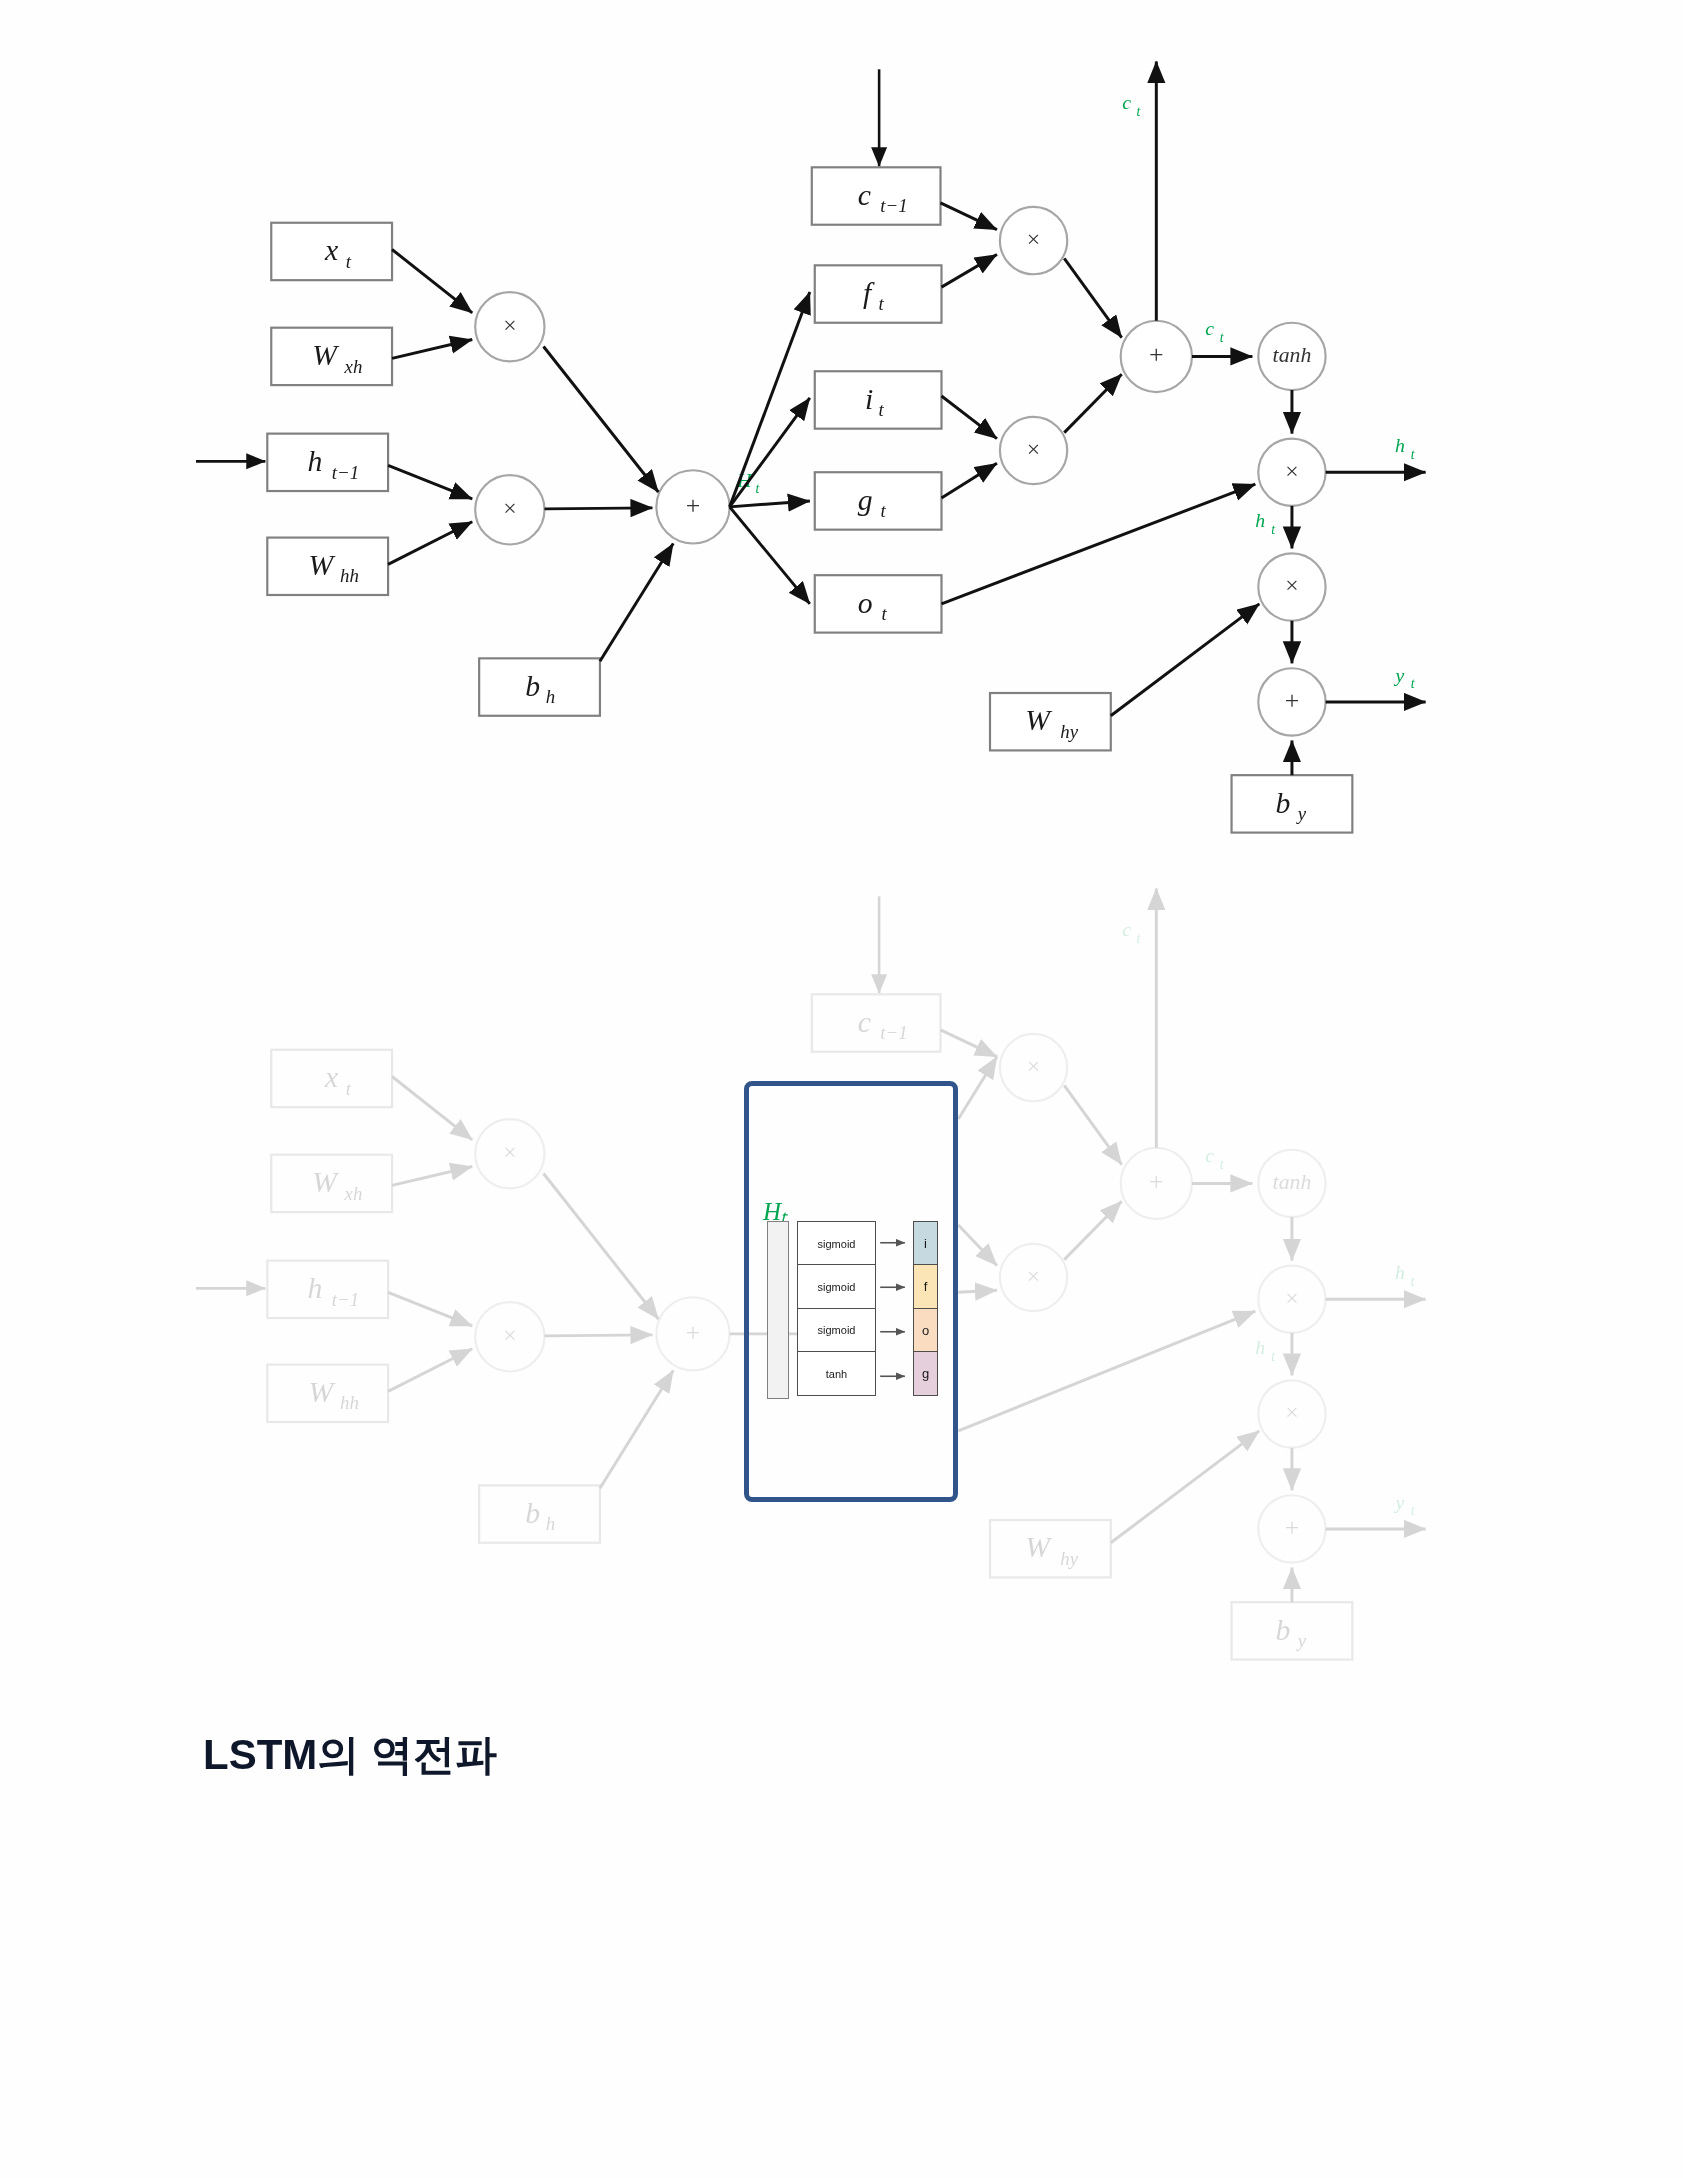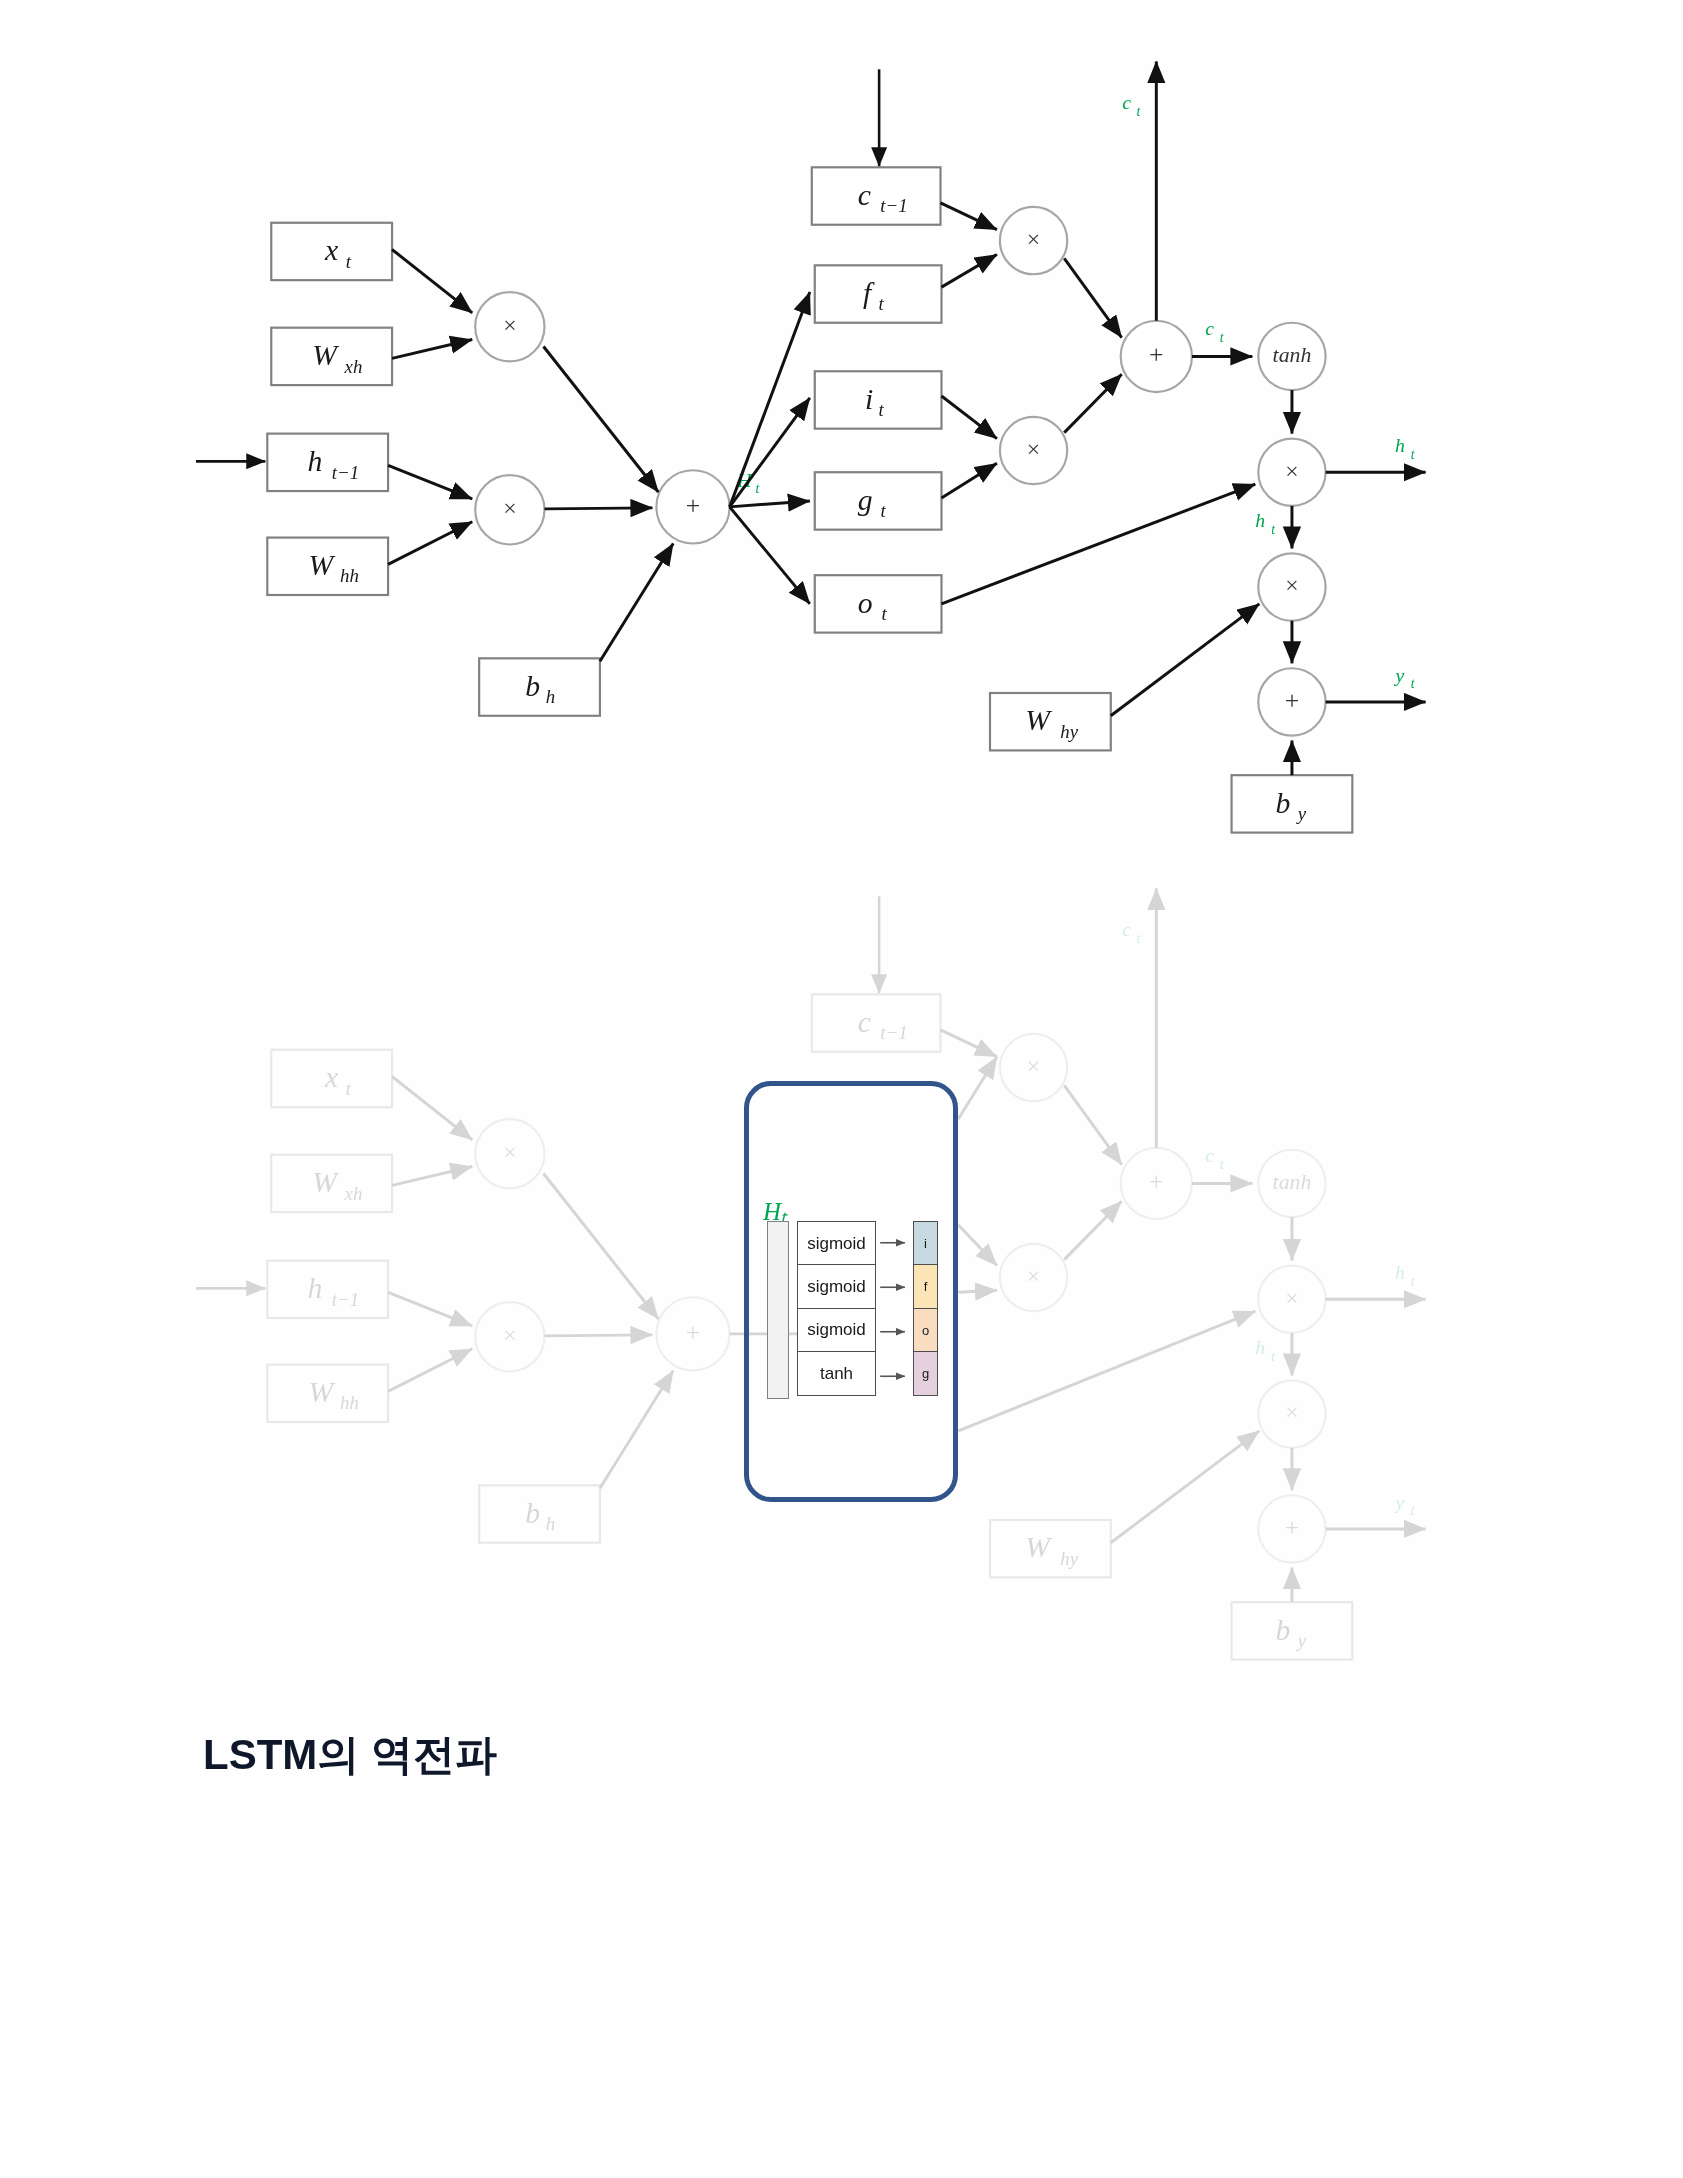--- a/index.html
+++ b/index.html
@@ -76,21 +76,21 @@
     opacity: 0.17;
   }
   
   .gate-panel {
     position: absolute;
     left: 744px;
     top: 1081px;
     width: 214px;
     height: 421px;
     border: 5px solid #31558a;
-    border-radius: 27px;
+    border-radius: 8px;
     background: transparent;
     box-sizing: border-box;
   }
   .gate-inner {
     position: absolute;
     left: 18px;
     top: 135px;
     width: 178px;
     height: 180px;
   }
@@ -121,21 +121,21 @@
   }
   .fn-cell {
     height: 45px;
     border: 1.6px solid #4d4d4d;
     background: #ffffff;
     box-sizing: border-box;
     display: flex;
     align-items: center;
     justify-content: center;
     font-family: "Liberation Sans", sans-serif;
-    font-size: 17px;
+    font-size: 11px;
     color: #1a1a1a;
     margin-top: -1.6px;
   }
   .fn-cell:first-child { margin-top: 0; }
   .out-col {
     position: absolute;
     left: 146px;
     top: 0px;
     width: 25px;
   }

